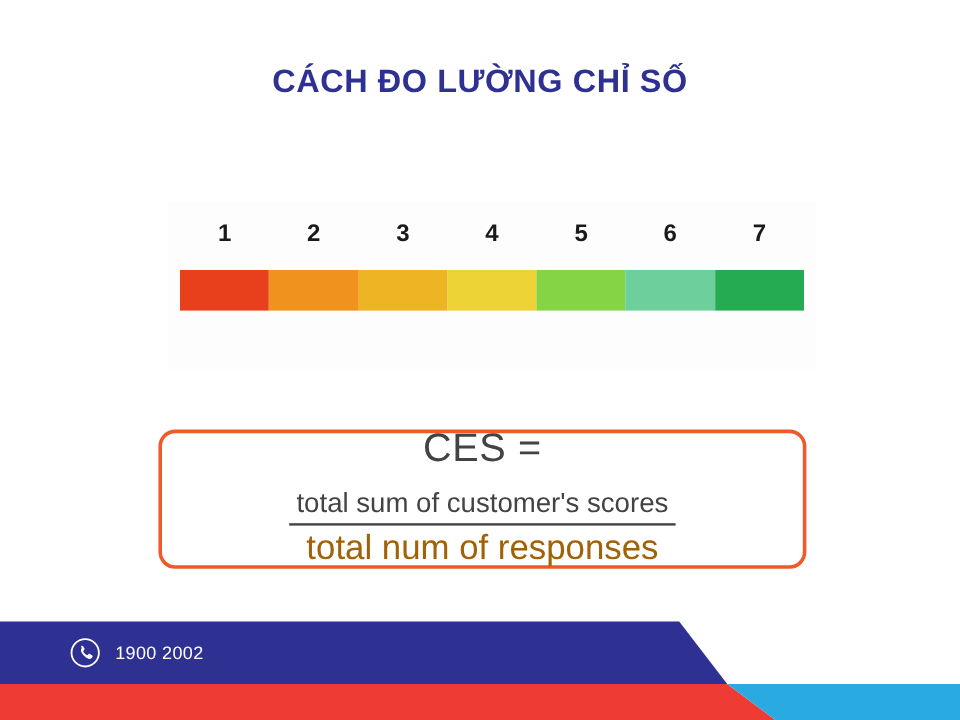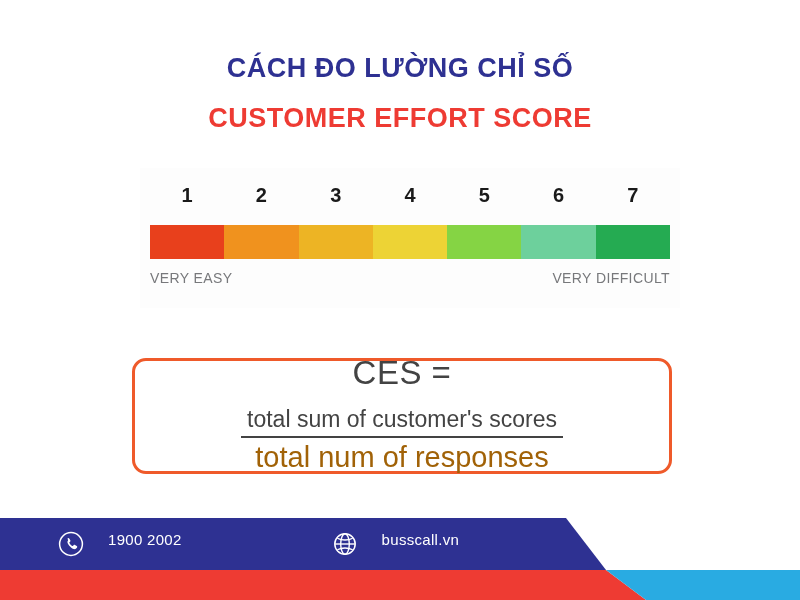--- a/index.html
+++ b/index.html
@@ -155,42 +155,42 @@
   .footer-contacts {
     position: absolute;
     left: 0;
     top: 18px;
     height: 52px;
     display: flex;
     align-items: center;
   }
   .contact-item {
     display: flex;
-    gap: 24px;
+    align-items: center;
+    gap: 12px;
     color: #ffffff;
   }
   .contact-item.phone { margin-left: 58px; }
   .contact-item.web { margin-left: 150px; }
   .contact-text {
     font-size: 15px;
     letter-spacing: 0.3px;
     white-space: nowrap;
   }
   .contact-icon {
     width: 26px;
     height: 26px;
     display: block;
   }
 </style>
 </head>
 <body>
 
 <div class="title-block">
   <div class="title-main" style="color: rgb(46, 49, 146);">CÁCH ĐO LƯỜNG CHỈ SỐ</div>
-  <div class="title-sub" style="color: rgb(238, 59, 51);">CUSTOMER EFFORT SCORE</div>
 </div>
 
 <div class="scale-card">
 
   <div class="scale-numbers">
     <div class="scale-number">1</div>
     <div class="scale-number">2</div>
     <div class="scale-number">3</div>
     <div class="scale-number">4</div>
     <div class="scale-number">5</div>
@@ -201,24 +201,20 @@
   <div class="scale-bar">
     <div class="scale-seg" style="background: rgb(232, 64, 28);"></div>
     <div class="scale-seg" style="background: rgb(240, 146, 30);"></div>
     <div class="scale-seg" style="background: rgb(237, 180, 36);"></div>
     <div class="scale-seg" style="background: rgb(237, 211, 53);"></div>
     <div class="scale-seg" style="background: rgb(133, 212, 68);"></div>
     <div class="scale-seg" style="background: rgb(109, 208, 156);"></div>
     <div class="scale-seg" style="background: rgb(37, 171, 82);"></div>
   </div>
 
-  <div class="scale-labels">
-    <span>VERY EASY</span>
-    <span>VERY DIFFICULT</span>
-  </div>
 </div>
 
 <div class="formula-box" style="border-color: rgb(239, 90, 42);">
   <div class="formula-inner">
     <span class="formula-ces">CES =</span>
     <span class="fraction">
       <span class="fraction-num">total sum of customer's scores</span>
       <span class="fraction-rule"></span>
       <span class="fraction-den">total num of responses</span>
     </span>
@@ -239,26 +235,16 @@
   <div class="footer-contacts">
 
     <div class="contact-item phone">
       <svg class="contact-icon" viewBox="0 0 26 26">
         <circle cx="13" cy="13" r="11.4" fill="none" stroke="#ffffff" stroke-width="1.5"></circle>
         <path d="M9.6 7.4c0.5-0.5 1.2-0.4 1.6 0.2l1.1 1.7c0.3 0.5 0.2 1-0.2 1.4l-0.6 0.6c-0.2 0.2-0.2 0.4-0.1 0.7 0.4 1 1.9 2.5 2.9 2.9 0.3 0.1 0.5 0.1 0.7-0.1l0.6-0.6c0.4-0.4 0.9-0.5 1.4-0.2l1.7 1.1c0.6 0.4 0.7 1.1 0.2 1.6l-0.8 0.8c-0.6 0.6-1.5 0.8-2.4 0.5-2.1-0.7-5.4-4-6.1-6.1-0.3-0.9-0.1-1.8 0.5-2.4z" fill="#ffffff"></path>
       </svg>
       <span class="contact-text">1900 2002</span>
     </div>
 
-    <div class="contact-item web">
-      <svg class="contact-icon" viewBox="0 0 26 26">
-        <circle cx="13" cy="13" r="10.2" fill="none" stroke="#ffffff" stroke-width="1.5"></circle>
-        <ellipse cx="13" cy="13" rx="4.3" ry="10.2" fill="none" stroke="#ffffff" stroke-width="1.4"></ellipse>
-        <line x1="3" y1="13" x2="23" y2="13" stroke="#ffffff" stroke-width="1.4"></line>
-        <path d="M5.4 7.2c2 1.1 4.7 1.8 7.6 1.8s5.6-0.7 7.6-1.8" fill="none" stroke="#ffffff" stroke-width="1.3"></path>
-        <path d="M5.4 18.8c2-1.1 4.7-1.8 7.6-1.8s5.6 0.7 7.6 1.8" fill="none" stroke="#ffffff" stroke-width="1.3"></path>
-      </svg>
-      <span class="contact-text">busscall.vn</span>
-    </div>
 
   </div>
 
 </div>
 
 </body></html>

